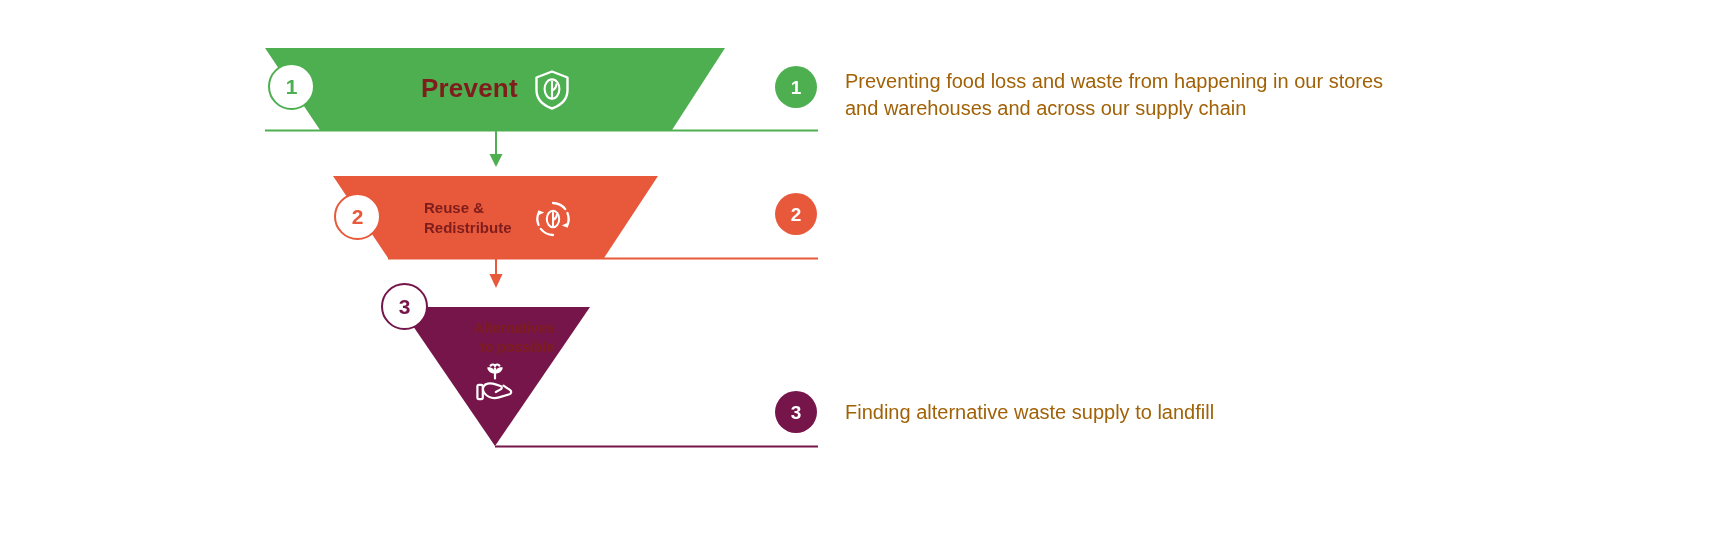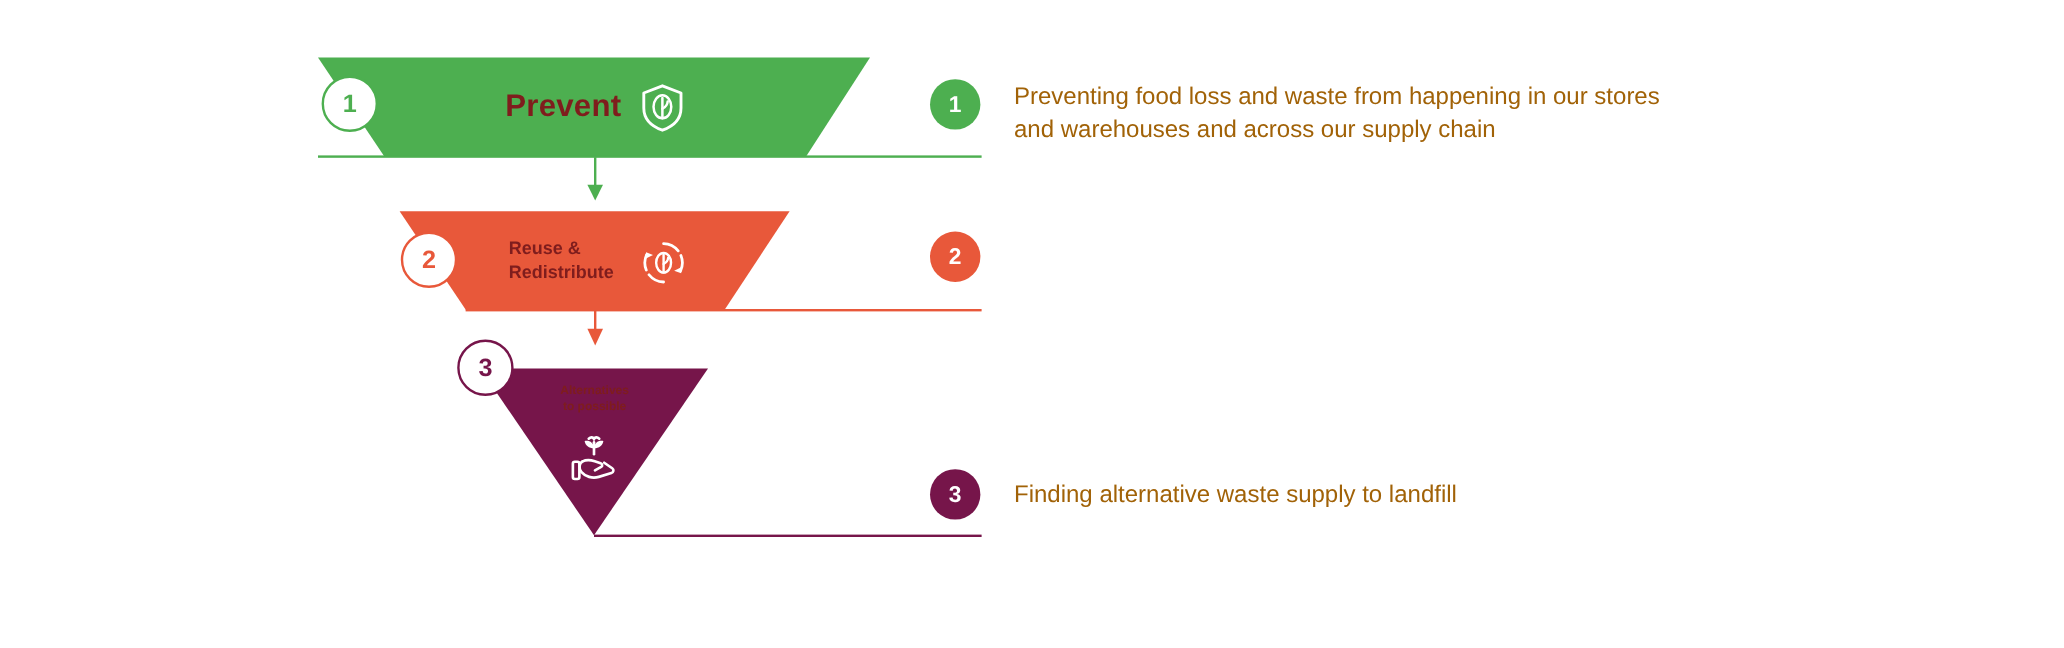--- a/index.html
+++ b/index.html
@@ -75,23 +75,23 @@
     font-size: 26px;
     letter-spacing: .2px;
   }
   #funnel-label-2 {
     left: 424px; top: 198px;
     font-size: 15px;
     line-height: 1.35;
   }
   #funnel-label-3 {
     left: 437px; top: 319px;
-    font-size: 10px;
+    font-size: 14px;
     line-height: 1.35;
-    text-align: center;
+    text-align: right;
     width: 117px;
   }
 
   
   .funnel-icon {
     position: absolute;
   }
   #funnel-icon-1 { left: 533px; top: 69px; }
   #funnel-icon-2 { left: 533px; top: 199px; }
   #funnel-icon-3 { left: 473px; top: 362px; }

